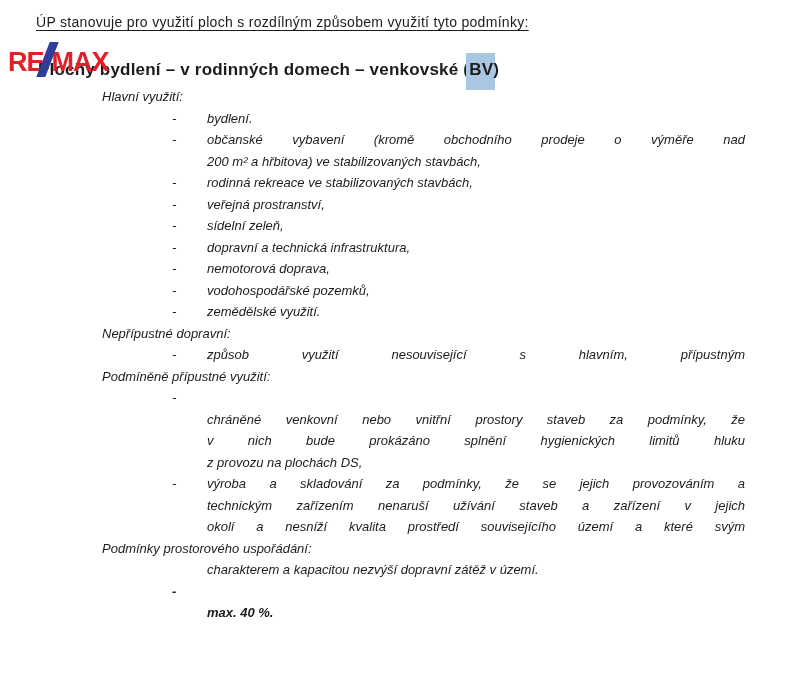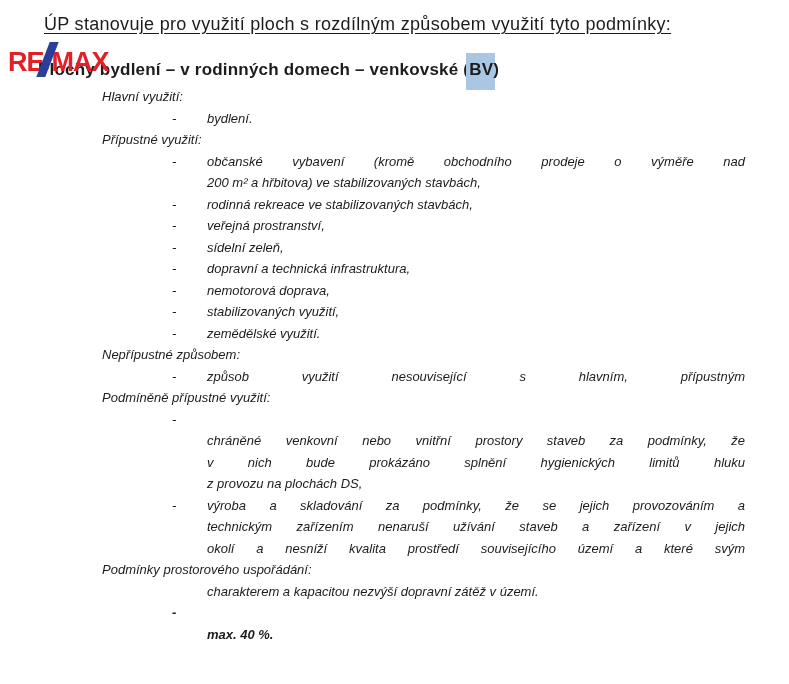--- a/index.html
+++ b/index.html
@@ -7,23 +7,23 @@
     position: relative;
     width: 789px;
     height: 684px;
     background: #ffffff;
     overflow: hidden;
     font-family: "Liberation Sans", sans-serif;
     color: var(--text-color, #1c1c1c);
   }
   .doc-title {
     position: absolute;
-    left: 44px;
+    left: 36px;
     top: 14px;
-    font-size: 18px;
+    font-size: 14px;
     letter-spacing: 0.3px;
     text-decoration: underline;
     text-underline-offset: 3px;
     white-space: nowrap;
   }
   .logo {
     position: absolute;
     left: 8px;
     top: 42px;
     z-index: 5;
@@ -98,31 +98,30 @@
 
   <div class="logo">
     <span class="logo-re">RE</span><span class="logo-slash"></span><span class="logo-max">MAX</span>
   </div>
 
   <div class="heading"><span>Plochy bydlení – v rodinných domech – venkovské (</span><span class="hl">BV</span><span>)</span></div>
 
   <div class="doc-body">
       <div class="line section"><span>Hlavní využití:</span></div>
       <div class="line item"><span class="dash">-</span><span>bydlení.</span></div>
-      <div class="line section"><span>Přípustné využití:</span></div>
       <div class="line item just"><span class="dash">-</span><span>občanské vybavení (kromě obchodního prodeje o výměře nad</span></div>
       <div class="line cont"><span>200 m² a hřbitova) ve stabilizovaných stavbách,</span></div>
       <div class="line item"><span class="dash">-</span><span>rodinná rekreace ve stabilizovaných stavbách,</span></div>
       <div class="line item"><span class="dash">-</span><span>veřejná prostranství,</span></div>
       <div class="line item"><span class="dash">-</span><span>sídelní zeleň,</span></div>
       <div class="line item"><span class="dash">-</span><span>dopravní a technická infrastruktura,</span></div>
       <div class="line item"><span class="dash">-</span><span>nemotorová doprava,</span></div>
-      <div class="line item"><span class="dash">-</span><span>stabilizovaných využití,</span></div>
+      <div class="line item"><span class="dash">-</span><span>vodohospodářské pozemků,</span></div>
       <div class="line item"><span class="dash">-</span><span>zemědělské využití.</span></div>
-      <div class="line section"><span>Nepřípustné způsobem:</span></div>
+      <div class="line section"><span>Nepřípustné dopravní:</span></div>
       <div class="line item just"><span class="dash">-</span><span>způsob využití nesouvisející s&nbsp;hlavním, přípustným</span></div>
       <div class="line section"><span>Podmíněně přípustné využití:</span></div>
       <div class="line item just"><span class="dash">-</span></div>
       <div class="line cont just"><span>chráněné venkovní nebo vnitřní prostory staveb za podmínky, že</span></div>
       <div class="line cont just"><span>v&nbsp;nich bude prokázáno splnění hygienických limitů hluku</span></div>
       <div class="line cont"><span>z&nbsp;provozu na plochách DS,</span></div>
       <div class="line item just"><span class="dash">-</span><span>výroba a skladování za podmínky, že se jejich provozováním a</span></div>
       <div class="line cont just"><span>technickým zařízením nenaruší užívání staveb a zařízení v&nbsp;jejich</span></div>
       <div class="line cont just"><span>okolí a nesníží kvalita prostředí souvisejícího území a které svým</span></div>
       <div class="line section"><span>Podmínky prostorového uspořádání:</span></div>

